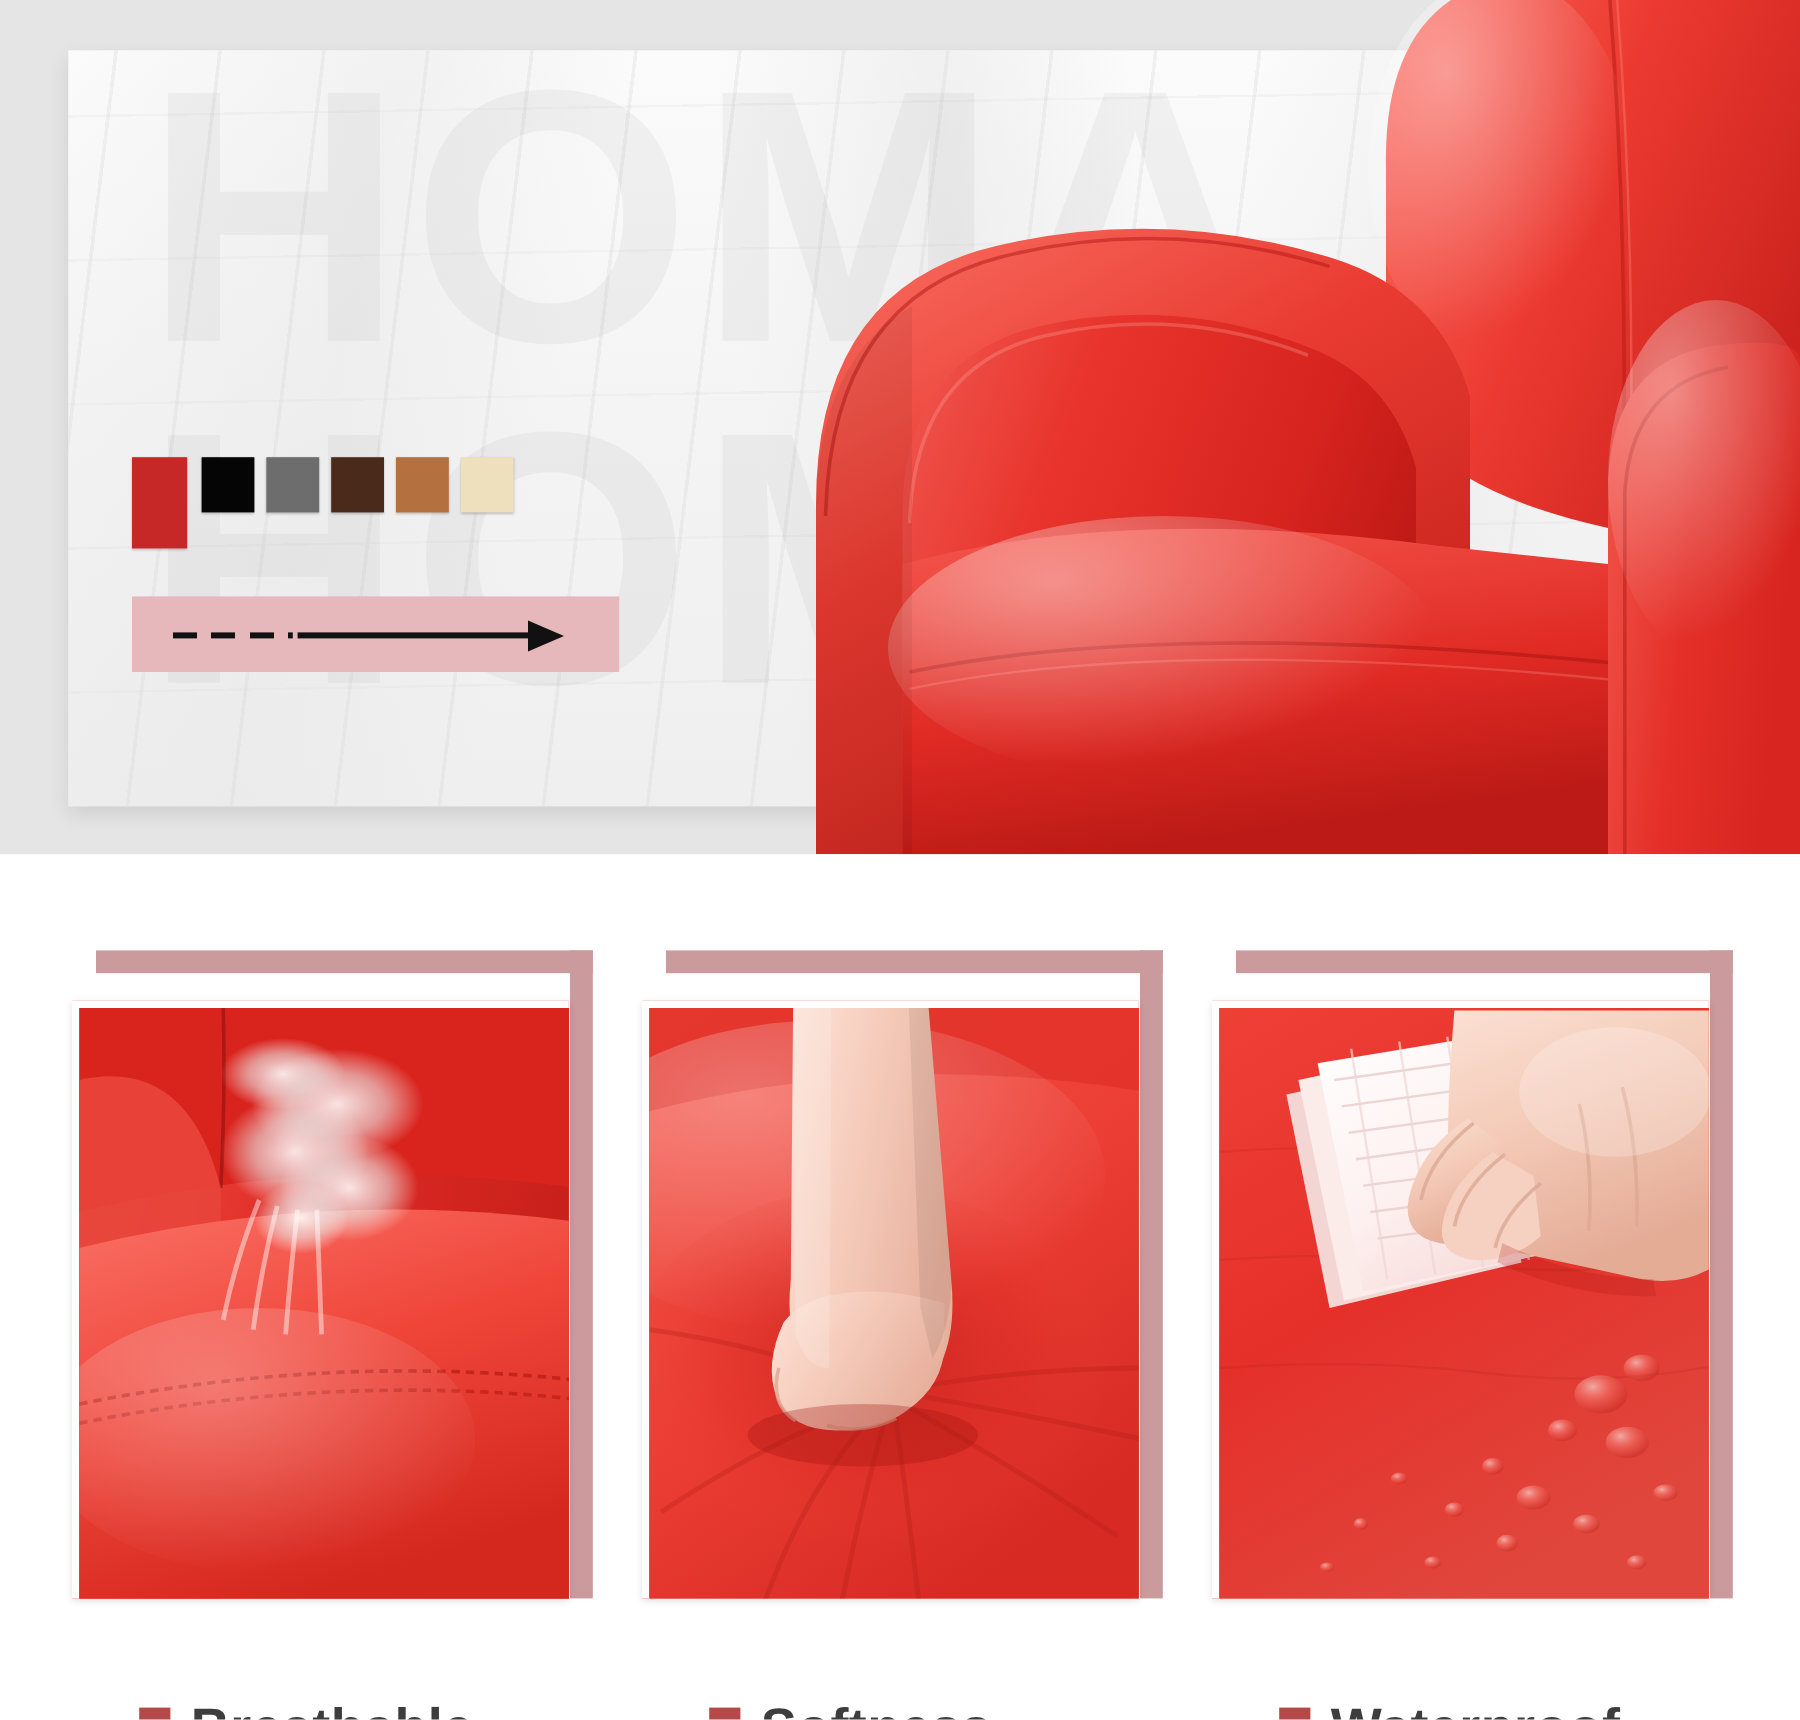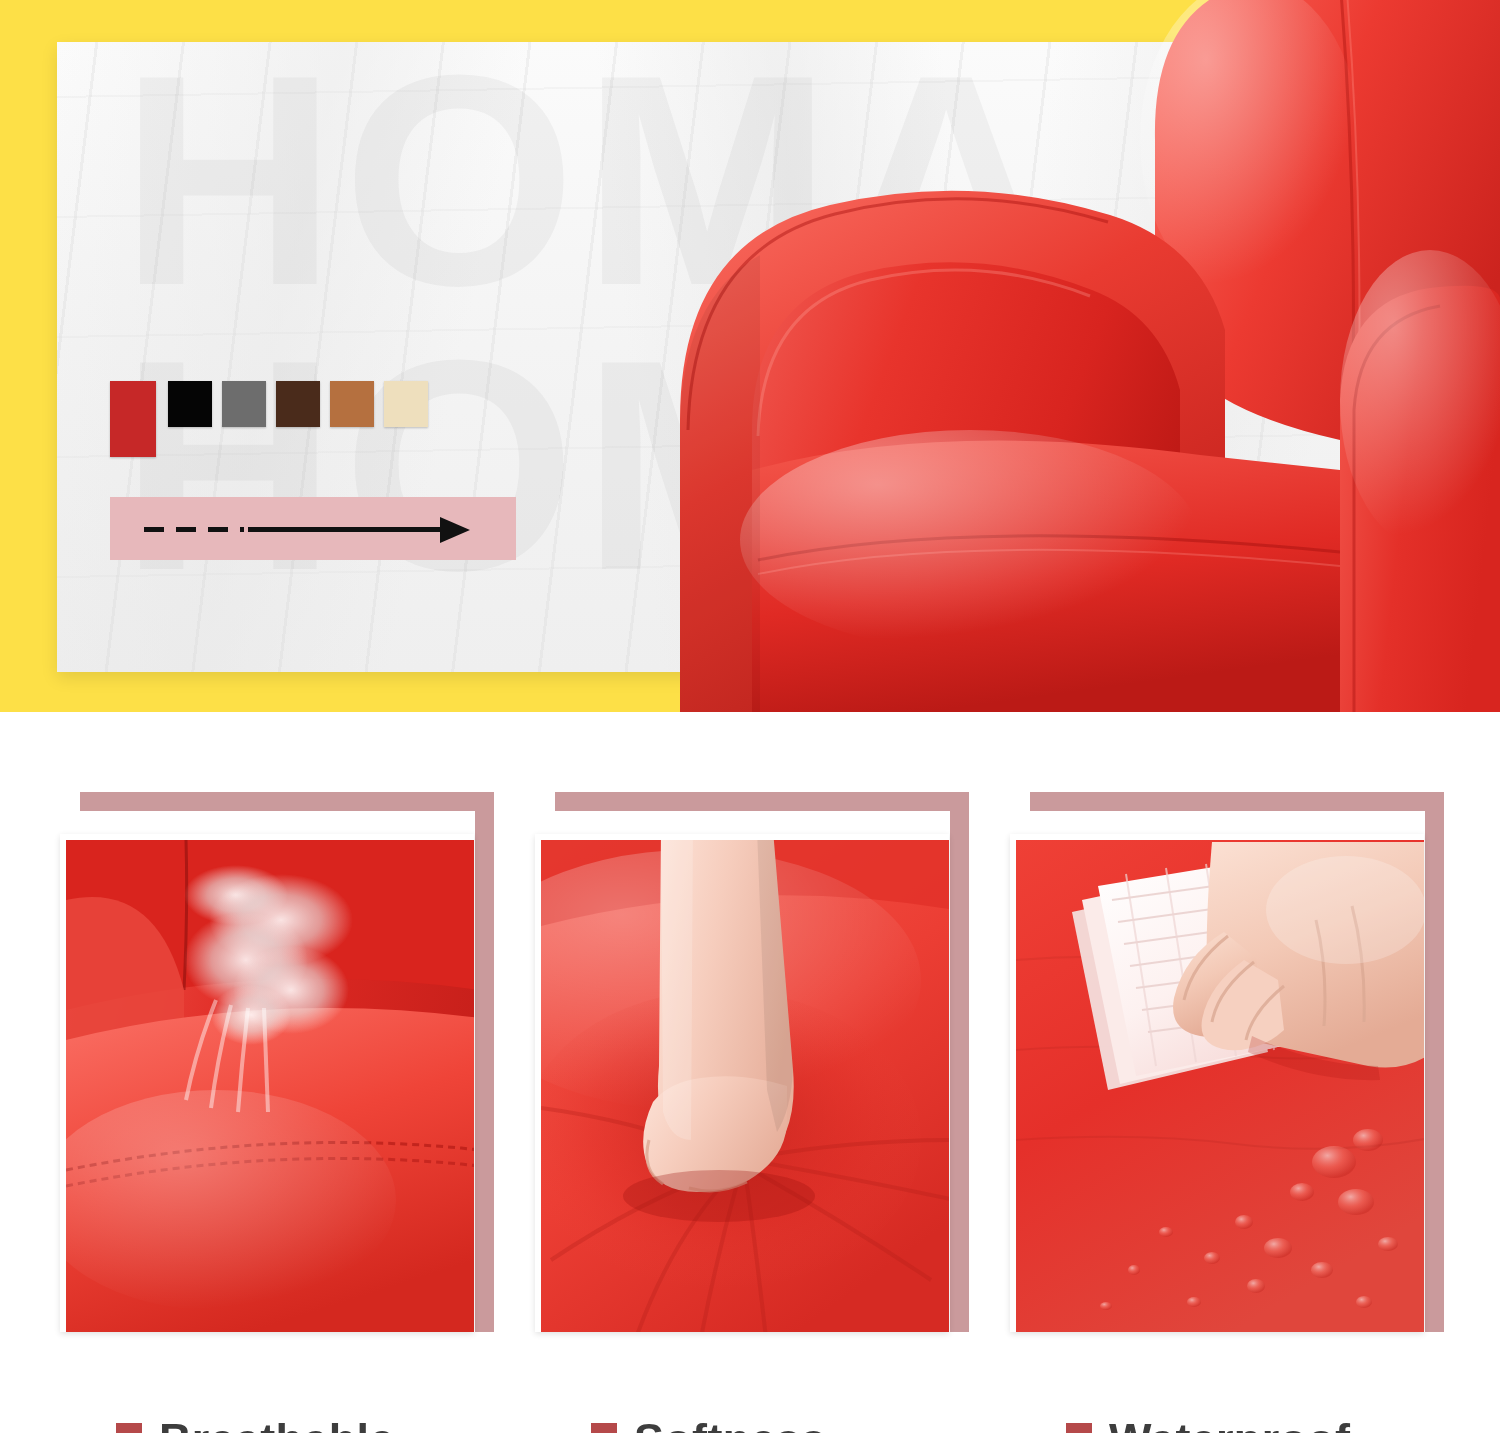--- a/index.html
+++ b/index.html
@@ -94,21 +94,21 @@
   }
   .cap{ position:absolute; left:56px; top:622px; display:flex; align-items:center; }
   .cap-bullet{ width:26px; height:34px; background:#b5494a; margin-right:17px; }
   .cap-text{ font-size:45px; font-weight:700; color:#3d3d3d; letter-spacing:.3px; white-space:nowrap; }
 
   svg{ display:block; }
 </style>
 </head>
 <body>
 
-<div class="hero" style="background: #fde047;">
+<div class="hero" style="background: #e5e5e5;">
   <div class="hero-panel"></div>
 
   <div class="watermark">
     <span>HOMA</span>
     <span>HOM</span>
   </div>
 
   <div class="hero-photo">
     <svg width="860" height="712" viewBox="0 0 860 712">
       <defs>

